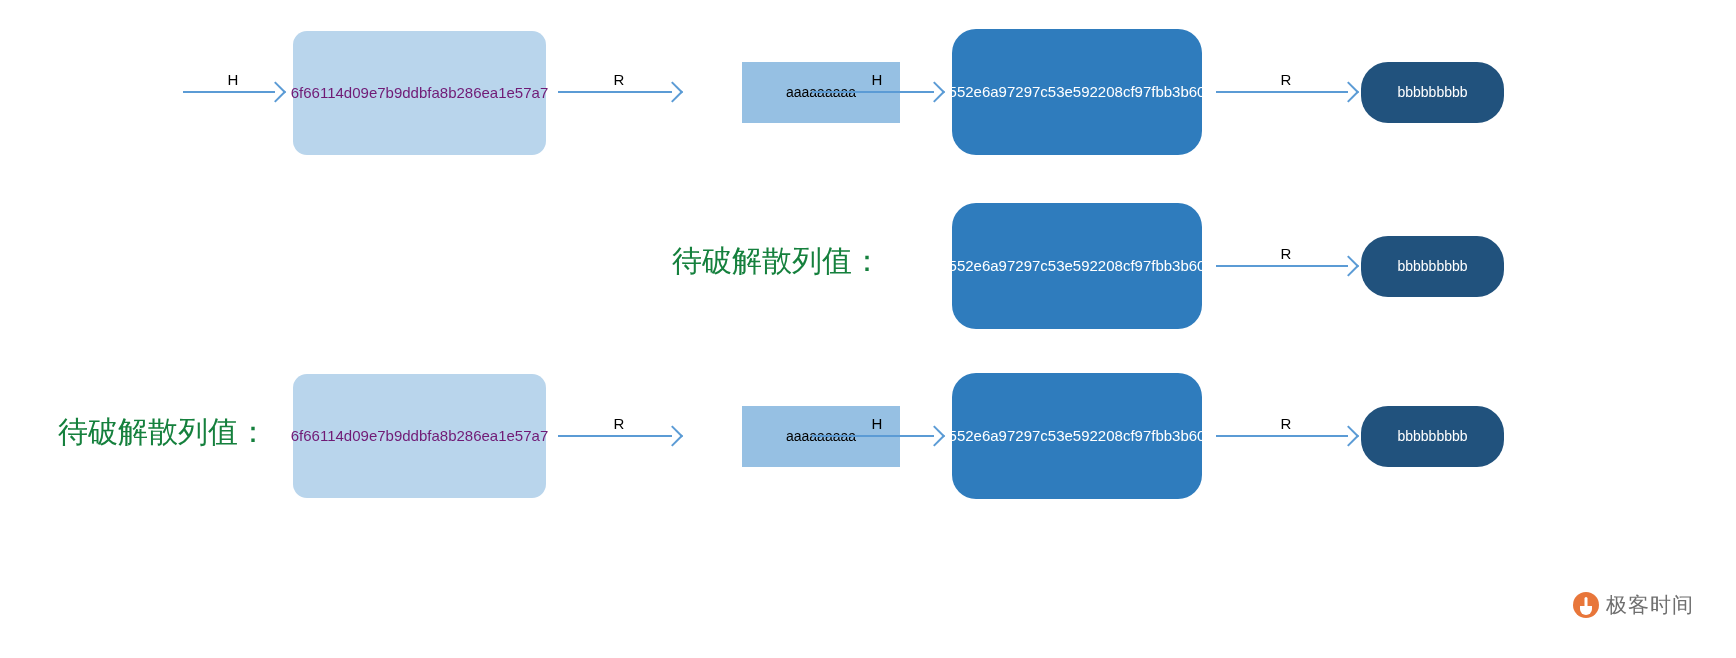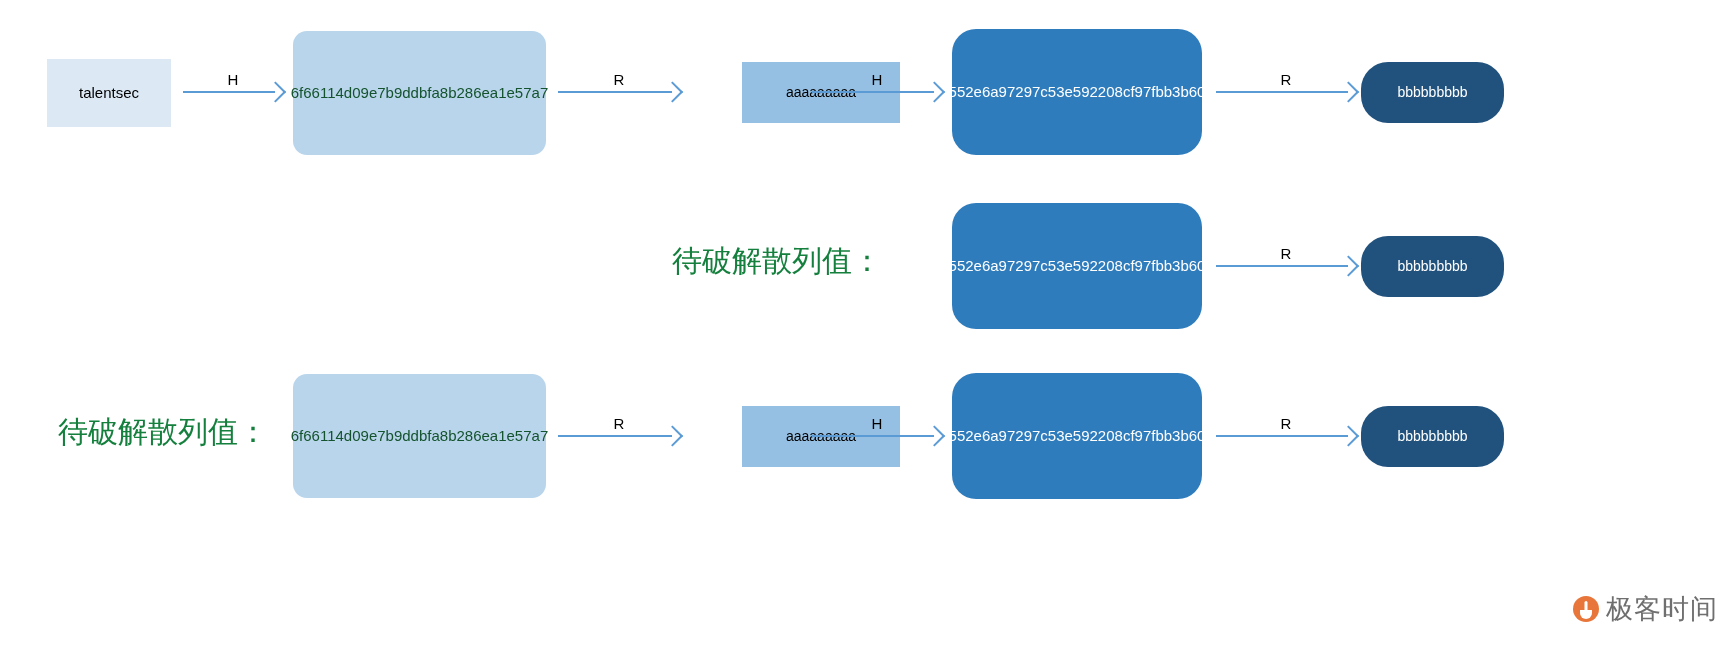--- a/index.html
+++ b/index.html
@@ -33,21 +33,21 @@
   }
 
   
   .n-pale {                       
     background: #dce9f5;
     color: #000000;
     font-size: 15px;
   }
   .n-light-round {                
     background: #b9d5ec;
-    color: #14532d;
+    color: #701a75;
     font-size: 15px;
     border-radius: 14px;
   }
   .n-mid {                        
     background: #96c0e3;
     color: #000000;
     font-size: 14px;
   }
   .n-strong-round {               
     background: #2f7cbd;
@@ -136,31 +136,30 @@
     left: 50%;
     top: 14px;
     width: 12px;
     height: 9px;
     border-radius: 0 0 7px 7px;
     background: #ffffff;
     transform: translateX(-50%);
   }
   #watermark .wm-text {
     font-family: Liberation Mono, monospace;
-    font-size: 27px;
+    font-size: 21px;
     color: #6f6f6f;
     letter-spacing: 1px;
   }
 </style>
 </head>
 <body>
 
 <div id="canvas">
 
-  <div class="node n-pale" style="left:47px; top:59px; width:124px; height:68px;">talentsec</div>
 
   <div class="conn" style="left:183px; top:79px; width:100px; height:26px;">
     <div class="line" style="width:92px;"></div>
     <div class="head"></div>
     <div class="arrow-label">H</div>
   </div>
 
   <div class="node n-light-round" style="left:293px; top:31px; width:253px; height:124px;">6f66114d09e7b9ddbfa8b286ea1e57a7</div>
 
   <div class="conn" style="left:558px; top:79px; width:122px; height:26px;">

